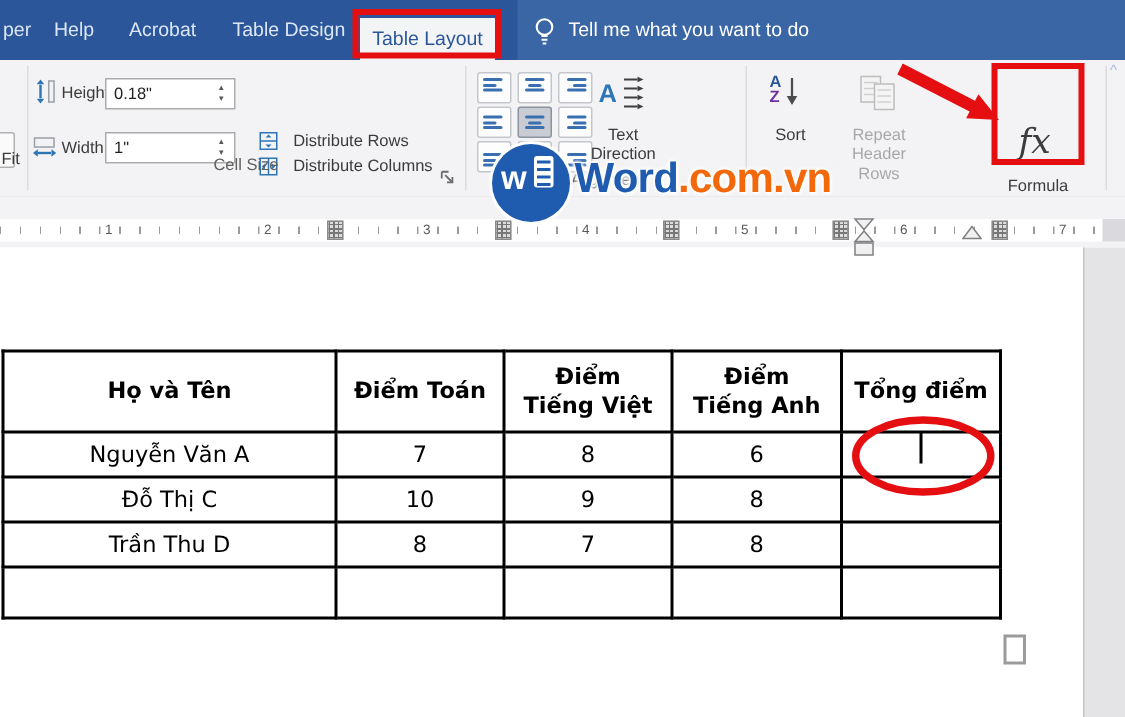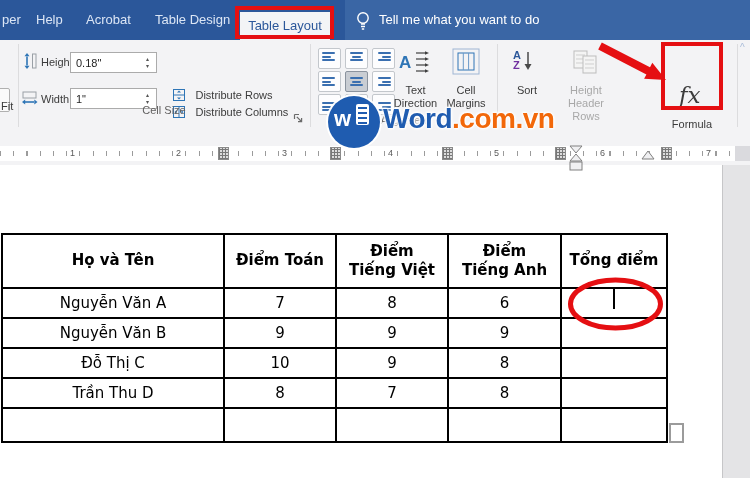--- a/index.html
+++ b/index.html
@@ -241,32 +241,20 @@
           <path d="M26 15.2 L30 17 L26 18.8 z"></path>
             <path d="M26 21.2 L30 23 L26 24.8 z"></path>
         </g>
       </svg>
       <div class="btn2l" style="left:0;top:40px;width:45px;">
         <div>Text</div>
         <div>Direction</div>
       </div>
     </div>
 
-    <div class="abs" style="left:440px;top:4px;width:52px;height:72px;">
-      <svg style="position:absolute;left:11px;top:3px;" width="30" height="30">
-        <rect x="2" y="2" width="26" height="25" fill="none" stroke="#9fb6d4"></rect>
-        <rect x="7" y="6" width="16" height="17" fill="none" stroke="#2e75b6"></rect>
-        <line x1="12.3" y1="6" x2="12.3" y2="23" stroke="#6a99c8"></line>
-        <line x1="17.6" y1="6" x2="17.6" y2="23" stroke="#6a99c8"></line>
-      </svg>
-      <div class="btn2l" style="left:0;top:40px;width:52px;">
-        <div>Cell</div>
-        <div>Margins</div>
-      </div>
-    </div>
     <div class="abs glabel" style="left:340px;top:74px;width:130px;">Alignment</div>
 
     <div class="abs" style="left:505px;top:4px;width:44px;height:72px;">
       <span style="position:absolute;left:8px;top:6px;display:flex;">
         <span class="az">
             <span class="a">A</span>
             <span class="z">Z</span>
           </span>
         <svg width="11" height="24" style="margin-left:2px;">
           <line x1="5" y1="2" x2="5" y2="16" stroke="#4a4a4a" stroke-width="1.5"></line>
@@ -277,21 +265,21 @@
     </div>
 
     <div class="abs" style="left:553px;top:4px;width:66px;height:72px;">
       <svg style="position:absolute;left:20px;top:6px;" width="28" height="26">
         <rect x="1" y="1" width="13" height="17" fill="#f4f4f4" stroke="#bdbdbd"></rect>
         <path d="M3 5 h9 M3 9 h9 M3 13 h9" stroke="#cfcfcf"></path>
         <rect x="10" y="6" width="13" height="17" fill="#f4f4f4" stroke="#bdbdbd"></rect>
         <path d="M12 10 h9 M12 14 h9 M12 18 h9" stroke="#cfcfcf"></path>
       </svg>
       <div class="btn2l disabled" style="left:0;top:40px;width:66px;">
-        <div>Height</div>
+        <div>Repeat</div>
         <div>Header Rows</div>
       </div>
     </div>
 
 
     <div class="abs" style="left:667px;top:4px;width:50px;height:72px;margin-top:34px;">
       <span class="fx" style="position:absolute;left:12px;top:4px;">fx</span>
       <div class="btn2l" style="left:0;top:40px;width:50px;">Formula</div>
     </div>
     <span class="abs" style="left:740px;top:2px;color:#a9bcd9;font-size:10px;">^</span>
@@ -350,27 +338,20 @@
       <td>Tổng điểm</td>
     </tr>
     <tr class="drow">
       <td>Nguyễn Văn A</td>
       <td>7</td>
       <td>8</td>
       <td>6</td>
       <td></td>
     </tr>
     <tr class="drow">
-      <td>Nguyễn Văn B</td>
-      <td>9</td>
-      <td>9</td>
-      <td>9</td>
-      <td></td>
-    </tr>
-    <tr class="drow">
       <td>Đỗ Thị C</td>
       <td>10</td>
       <td>9</td>
       <td>8</td>
       <td></td>
     </tr>
     <tr class="drow">
       <td>Trần Thu D</td>
       <td>8</td>
       <td>7</td>

